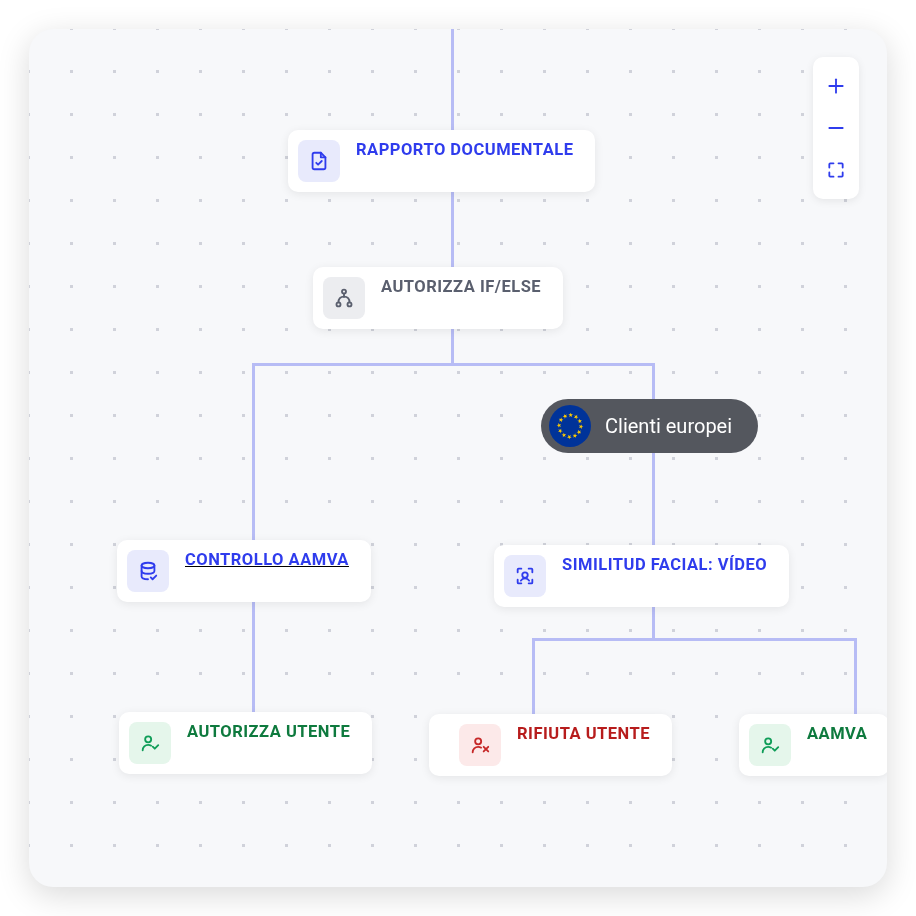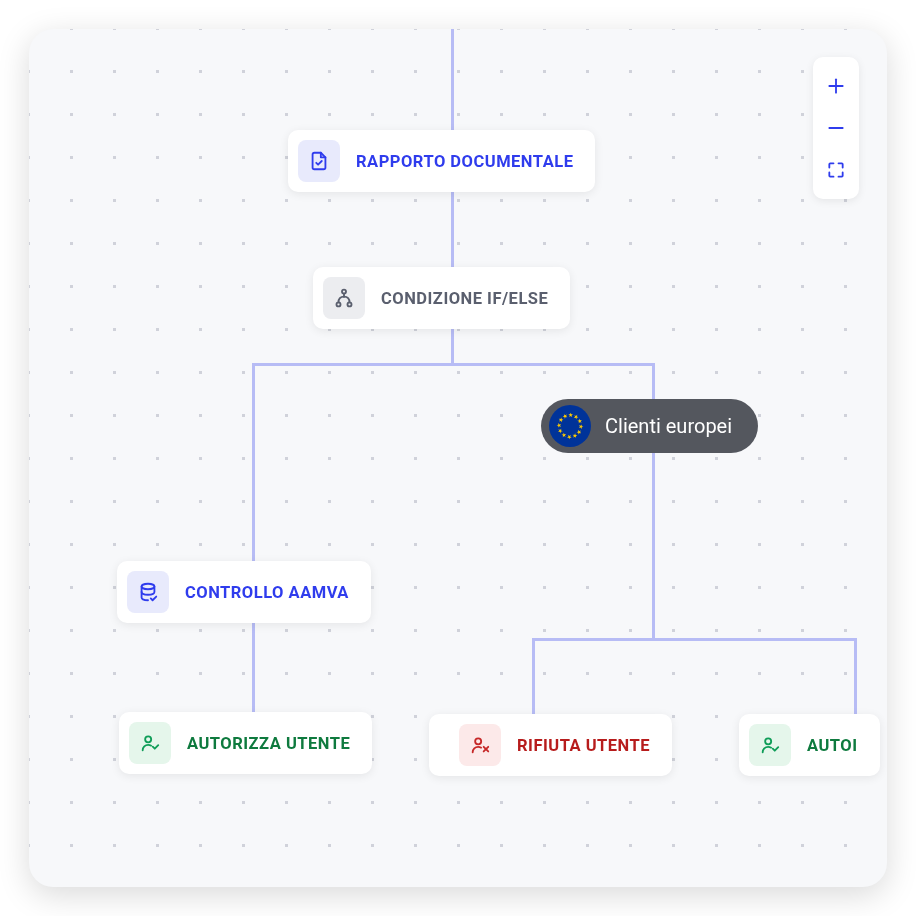--- a/index.html
+++ b/index.html
@@ -54,21 +54,21 @@
   }
   .connector.v { width: 3px; }
   .connector.h { height: 3px; }
 
   .node {
     position: absolute;
     background: #fff;
     border-radius: 10px;
     box-shadow: 0 2px 10px rgba(0,0,0,0.08);
     display: flex;
-    align-items: center;
+    align-items: flex-start;
     padding: 10px 22px 10px 10px;
     gap: 16px;
   }
   .node .icon-box {
     width: 42px;
     height: 42px;
     border-radius: 8px;
     display: flex;
     align-items: center;
     justify-content: center;
@@ -222,21 +222,21 @@
     <div class="icon-box icon-gray">
       <svg viewBox="0 0 24 24" fill="none" stroke="currentColor" stroke-width="2" stroke-linecap="round" stroke-linejoin="round">
           <circle cx="12" cy="5" r="2.2"></circle>
           <circle cx="6" cy="19" r="2.2"></circle>
           <circle cx="18" cy="19" r="2.2"></circle>
           <path d="M12 7.2v3.3"></path>
           <path d="M12 10.5c-3 0-6 1.5-6 6.3"></path>
           <path d="M12 10.5c3 0 6 1.5 6 6.3"></path>
         </svg>
     </div>
-    <span class="label label-gray">CONDIZIONE IF/ELSE</span>
+    <span class="label label-gray">AUTORIZZA IF/ELSE</span>
   </div>
 
 
   <div class="pill" style="left:512px; top:370px;">
     <div class="flag flag-eu">
       <div class="ring">
         <span class="star" style="transform: rotate(0deg) translate(0,-11px)">★</span>
         <span class="star" style="transform: rotate(30deg) translate(0,-11px)">★</span>
         <span class="star" style="transform: rotate(60deg) translate(0,-11px)">★</span>
         <span class="star" style="transform: rotate(90deg) translate(0,-11px)">★</span>
@@ -246,32 +246,45 @@
         <span class="star" style="transform: rotate(210deg) translate(0,-11px)">★</span>
         <span class="star" style="transform: rotate(240deg) translate(0,-11px)">★</span>
         <span class="star" style="transform: rotate(270deg) translate(0,-11px)">★</span>
         <span class="star" style="transform: rotate(300deg) translate(0,-11px)">★</span>
         <span class="star" style="transform: rotate(330deg) translate(0,-11px)">★</span>
       </div>
     </div>
     <span>Clienti europei</span>
   </div>
 
-  <div class="node" style="left:88px; top:532px;">
+  <div class="node" style="left:88px; top:511px;text-decoration:underline;">
     <div class="icon-box icon-blue">
       <svg viewBox="0 0 24 24" fill="none" stroke="currentColor" stroke-width="2" stroke-linecap="round" stroke-linejoin="round">
           <ellipse cx="12" cy="6" rx="7" ry="3"></ellipse>
           <path d="M5 6v6c0 1.7 3.1 3 7 3s7-1.3 7-3V6"></path>
           <path d="M5 12v6c0 1.7 3.1 3 7 3"></path>
           <polyline points="15 19 17 21 21 17"></polyline>
         </svg>
     </div>
     <span class="label label-blue">CONTROLLO AAMVA</span>
   </div>
 
+  <div class="node" style="left:465px; top:516px;">
+    <div class="icon-box icon-blue">
+      <svg viewBox="0 0 24 24" fill="none" stroke="currentColor" stroke-width="2" stroke-linecap="round" stroke-linejoin="round">
+        <path d="M4 8V5a1 1 0 0 1 1-1h3"></path>
+          <path d="M20 8V5a1 1 0 0 0-1-1h-3"></path>
+        <path d="M4 16v3a1 1 0 0 0 1 1h3"></path>
+          <path d="M20 16v3a1 1 0 0 1-1 1h-3"></path>
+        <circle cx="12" cy="11" r="3"></circle>
+          <path d="M7.5 17c1-1.8 2.6-2.5 4.5-2.5s3.5.7 4.5 2.5"></path>
+      </svg>
+    </div>
+    <span class="label label-blue">SIMILITUD FACIAL: VÍDEO</span>
+  </div>
 
   <div class="node" style="left:90px; top:683px;">
     <div class="icon-box icon-green">
       <svg viewBox="0 0 24 24" fill="none" stroke="currentColor" stroke-width="2" stroke-linecap="round" stroke-linejoin="round">
           <circle cx="10" cy="8" r="3.3"></circle>
           <path d="M4 20c0-3.3 2.7-6 6-6 1.2 0 2.3.3 3.2.9"></path>
           <polyline points="15 16 17.2 18.2 21 14.4"></polyline>
         </svg>
     </div>
     <span class="label label-green">AUTORIZZA UTENTE</span>
@@ -290,16 +303,16 @@
   </div>
 
   <div class="node" style="left:710px; top:685px;">
     <div class="icon-box icon-green">
       <svg viewBox="0 0 24 24" fill="none" stroke="currentColor" stroke-width="2" stroke-linecap="round" stroke-linejoin="round">
           <circle cx="10" cy="8" r="3.3"></circle>
           <path d="M4 20c0-3.3 2.7-6 6-6 1.2 0 2.3.3 3.2.9"></path>
           <polyline points="15 16 17.2 18.2 21 14.4"></polyline>
         </svg>
     </div>
-    <span class="label label-green">AUTOI</span>
+    <span class="label label-green">AAMVA</span>
   </div>
 
 </div>
 
 </body></html>

